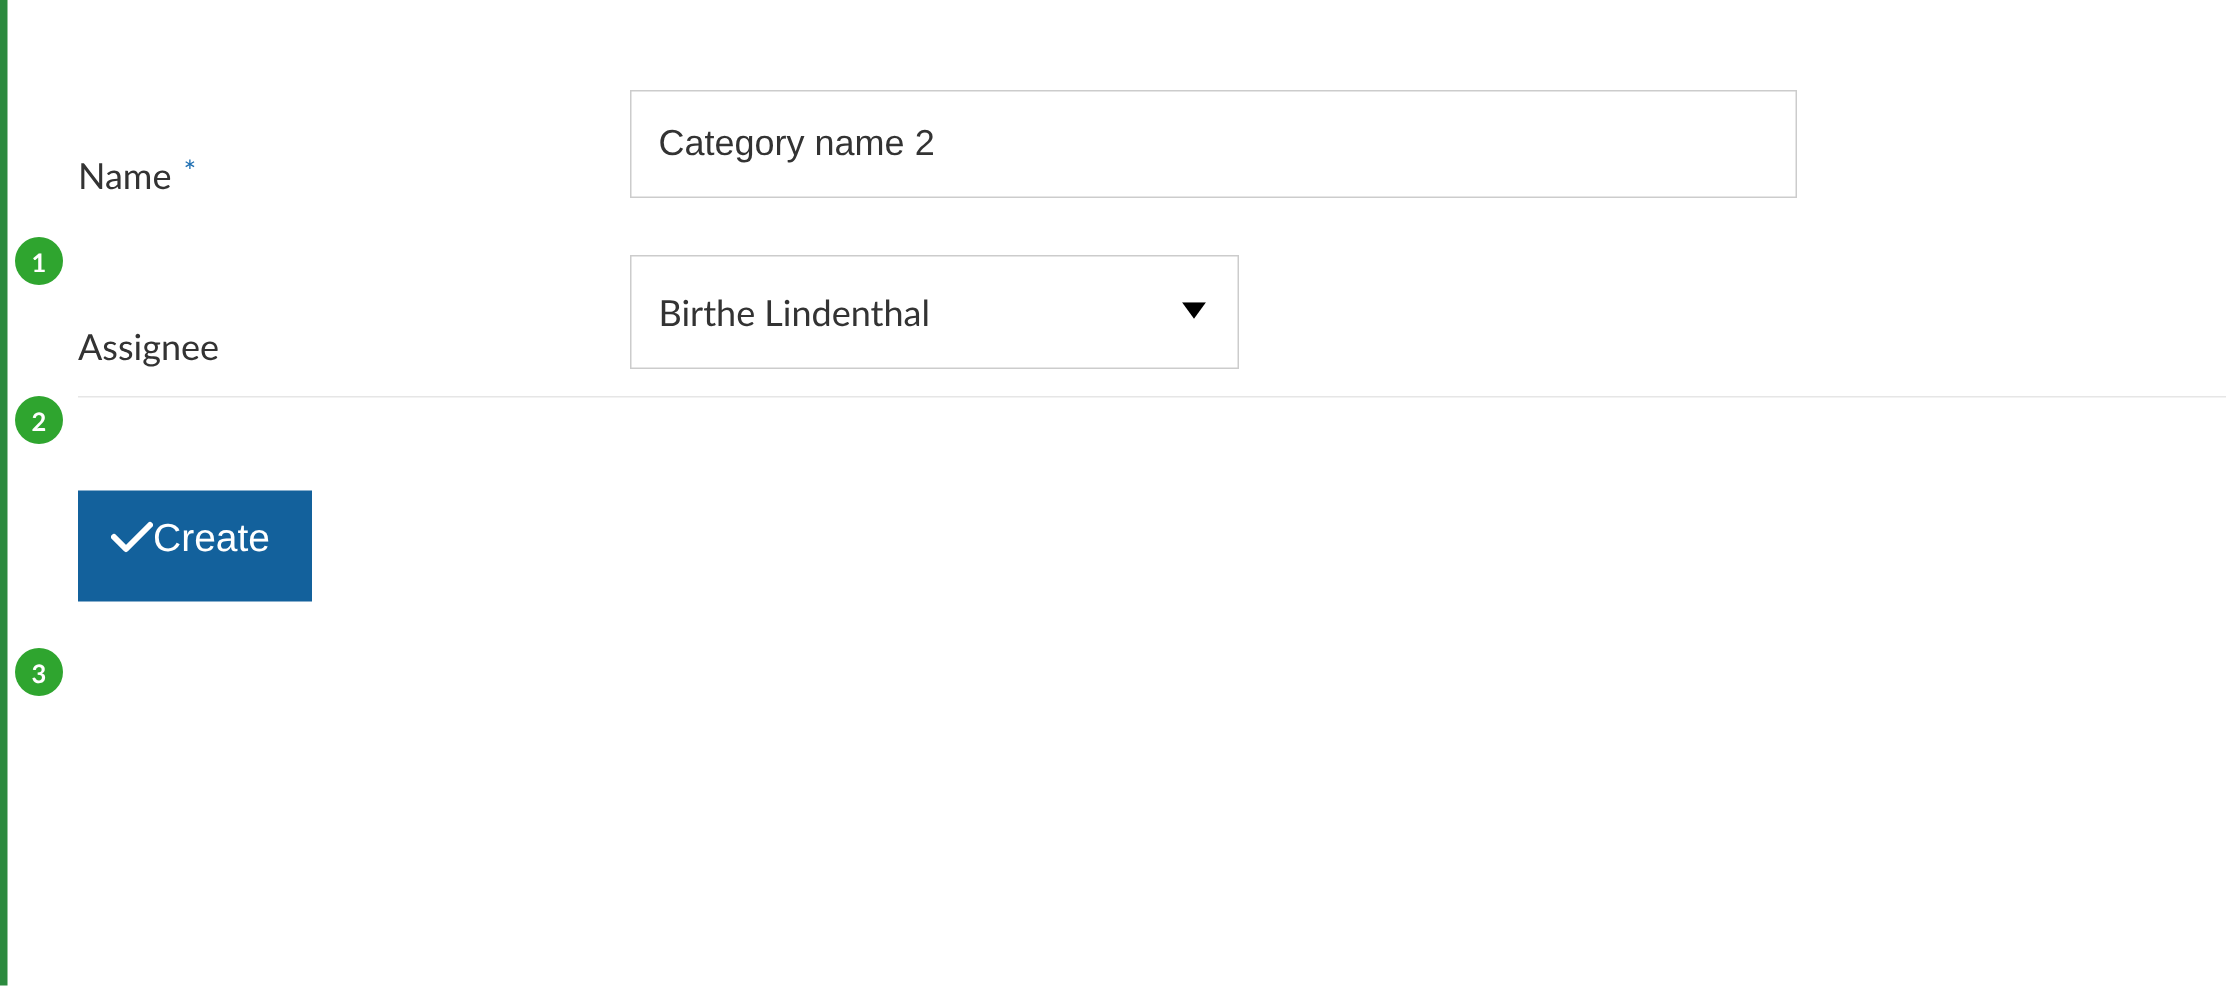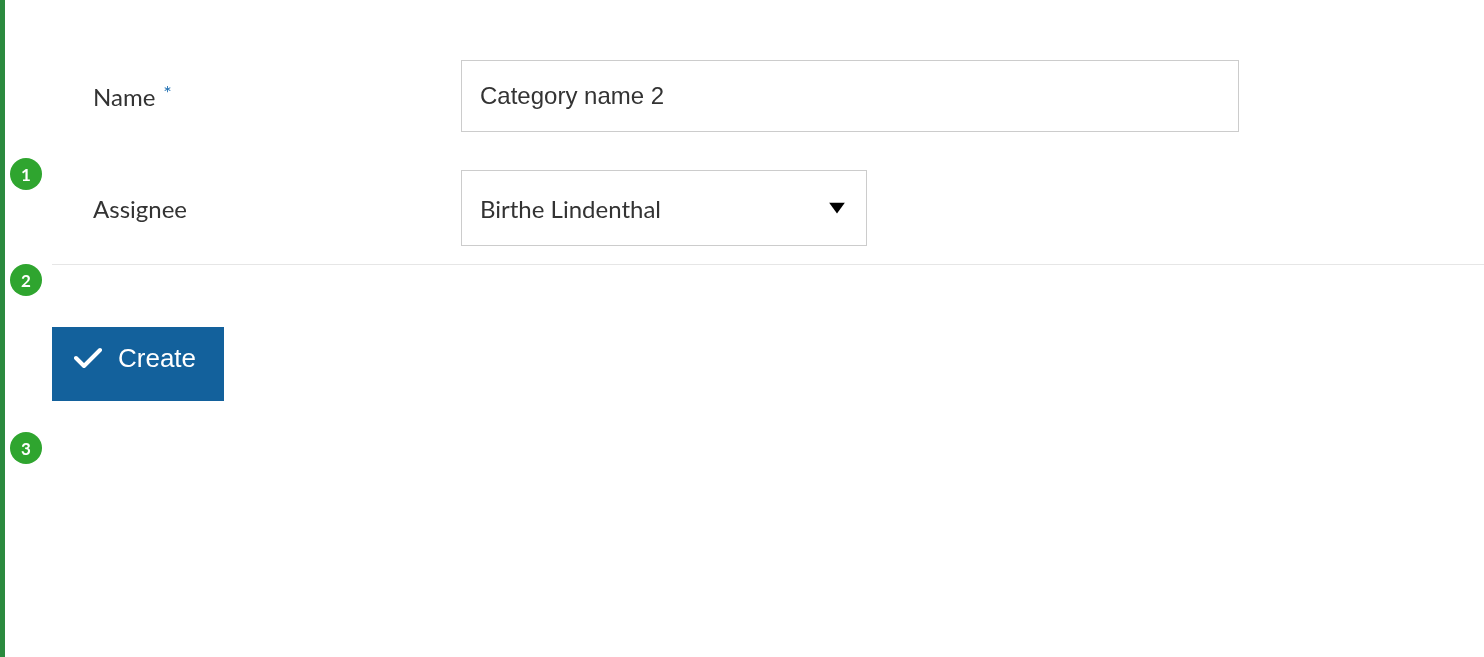--- a/index.html
+++ b/index.html
@@ -34,23 +34,22 @@
     color: #333;
     margin: 0;
     padding-top: 0;
     line-height: 1.2;
   }
   .form {
     margin-top: 60px;
   }
   .row {
     display: flex;
-    align-items: center;
+    align-items: flex-end;
     margin-bottom: 38px;
-    margin-left: 41px;
   }
   .label-col {
     width: 368px;
     font-size: 24px;
     color: #333;
     display: flex;
     align-items: center;
   }
   .required-mark {
     color: #1f6fb2;
@@ -108,21 +107,20 @@
   .btn-primary {
     display: inline-flex;
     align-items: center;
     background: #13619c;
     color: #fff;
     border: none;
     height: 74px;
     padding: 0 28px 12px 22px;
     font-size: 26px;
     cursor: pointer;
-    gap: 16px;
   }
   .btn-primary svg { display: block; }
 
   
   .badge {
     position: absolute;
     width: 32px;
     height: 32px;
     border-radius: 50%;
     background: #2fa52f;

